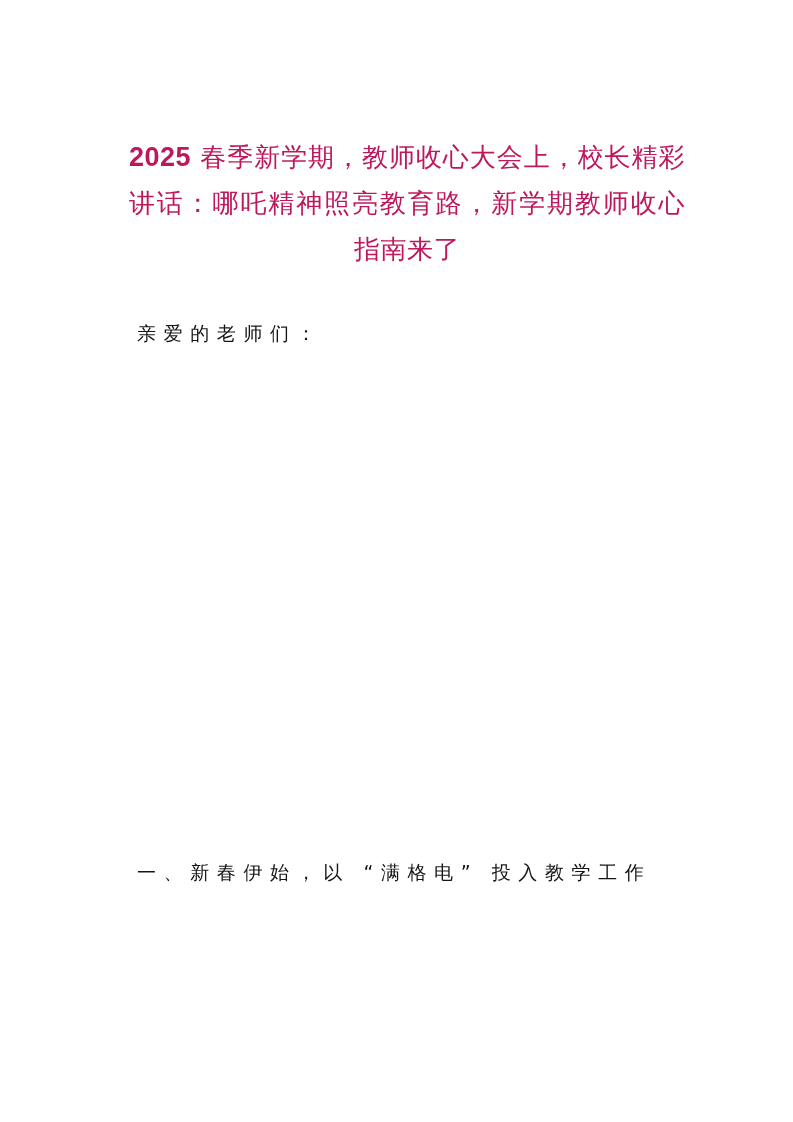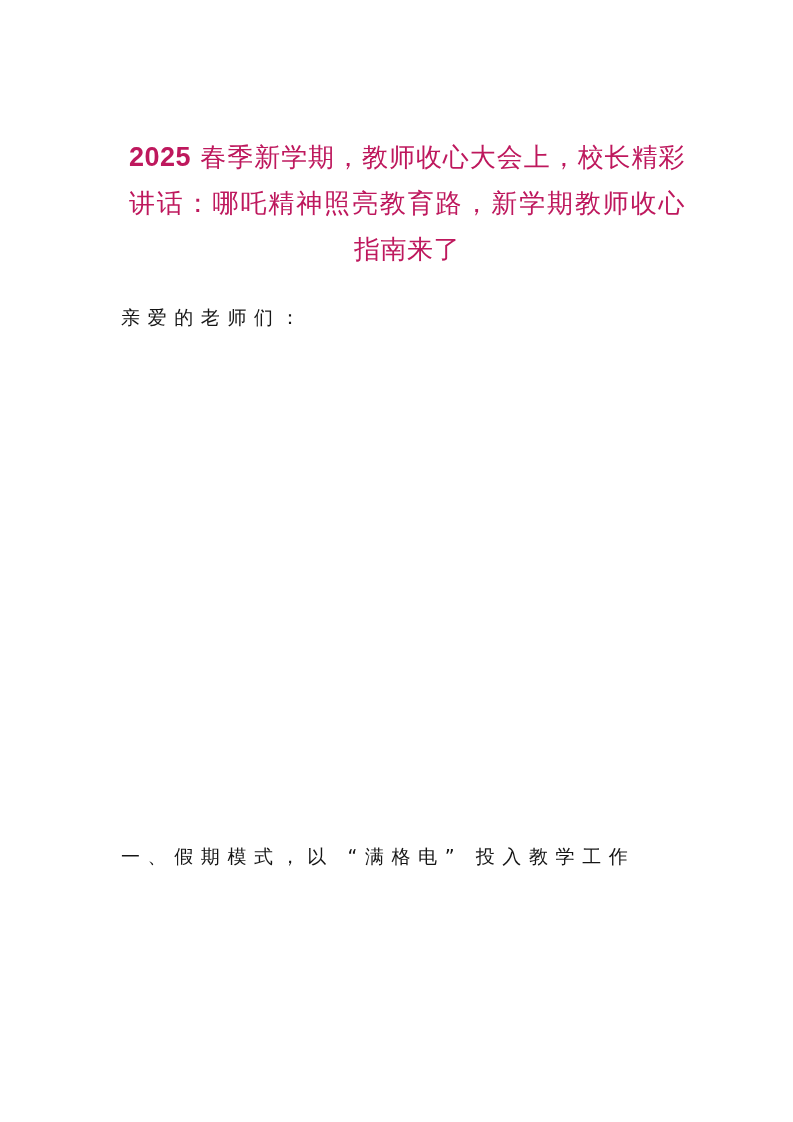--- a/index.html
+++ b/index.html
@@ -44,21 +44,21 @@
     .body-text {
       position: absolute;
       left: 121px;
       width: 553px;
       font-family: "DejaVu Sans", sans-serif;
       font-size: 19px;
       letter-spacing: 7.6px;
       line-height: 40.7px;
       text-align: justify;
       text-align-last: left;
-      margin: 0;
+      margin: 16px;
       color: #151515;
       font-weight: normal;
     }
     .body-text .num {
       font-family: "Liberation Sans", sans-serif;
       font-size: 20px;
       letter-spacing: 0.5px;
       margin-right: 6px;
     }
     .p-greeting { top: 297px; }
@@ -71,16 +71,16 @@
 <body>
 
 <div class="page">
 
   <h1 class="title"><span class="num">2025</span><span> 春季新学期，教师收心大会上，校长精彩讲话：哪吒精神照亮教育路，新学期教师收心指南来了</span></h1>
 
   <p class="body-text p-greeting">亲爱的老师们：</p>
 
 
 
-  <p class="body-text p-heading1">一、假期模式，以 “满格电” 投入教学工作</p>
+  <p class="body-text p-heading1">一、新春伊始，以 “满格电” 投入教学工作</p>
 
 
 </div>
 
 </body></html>

